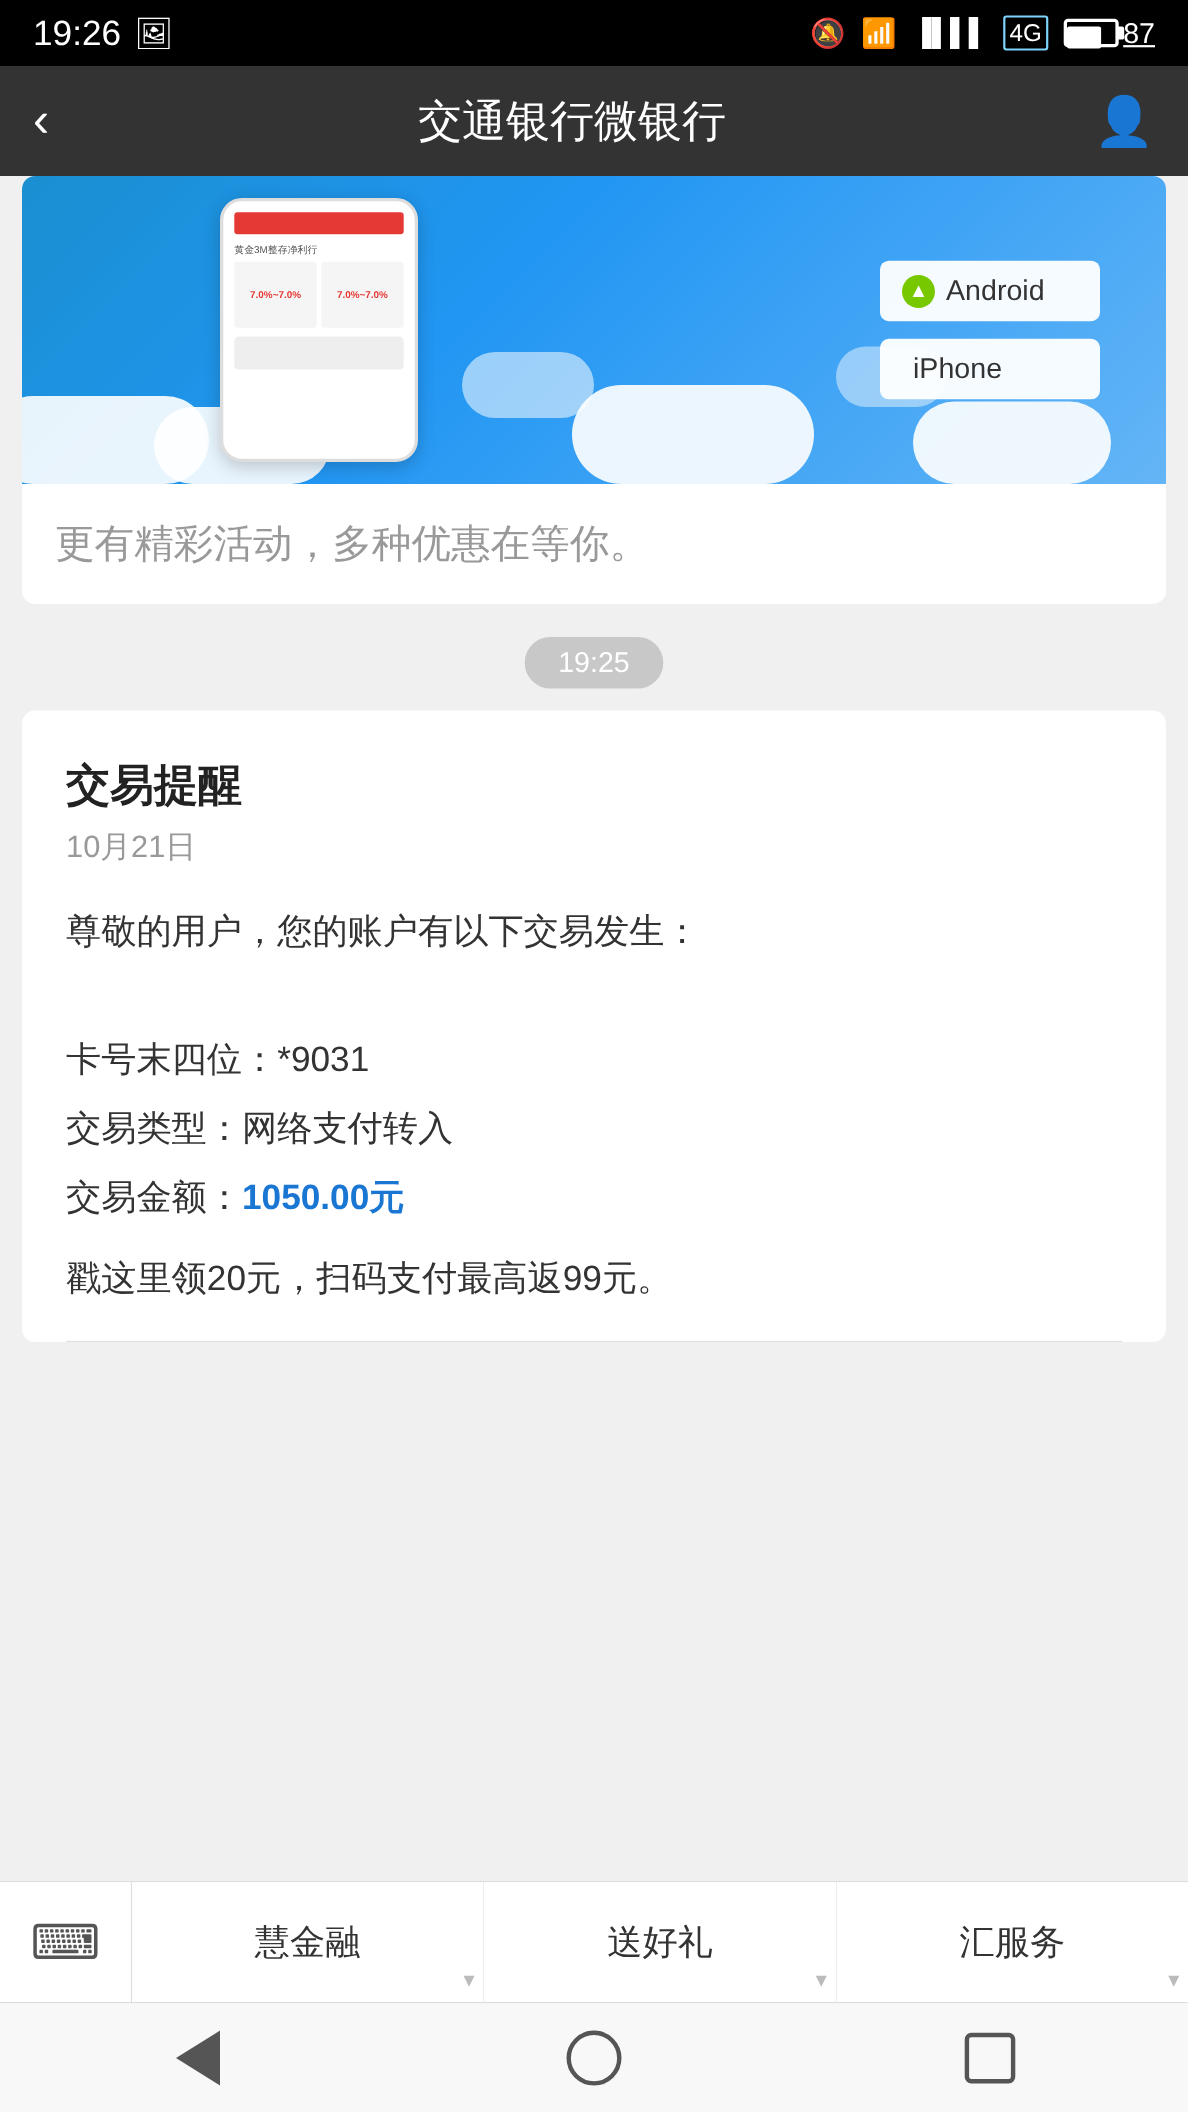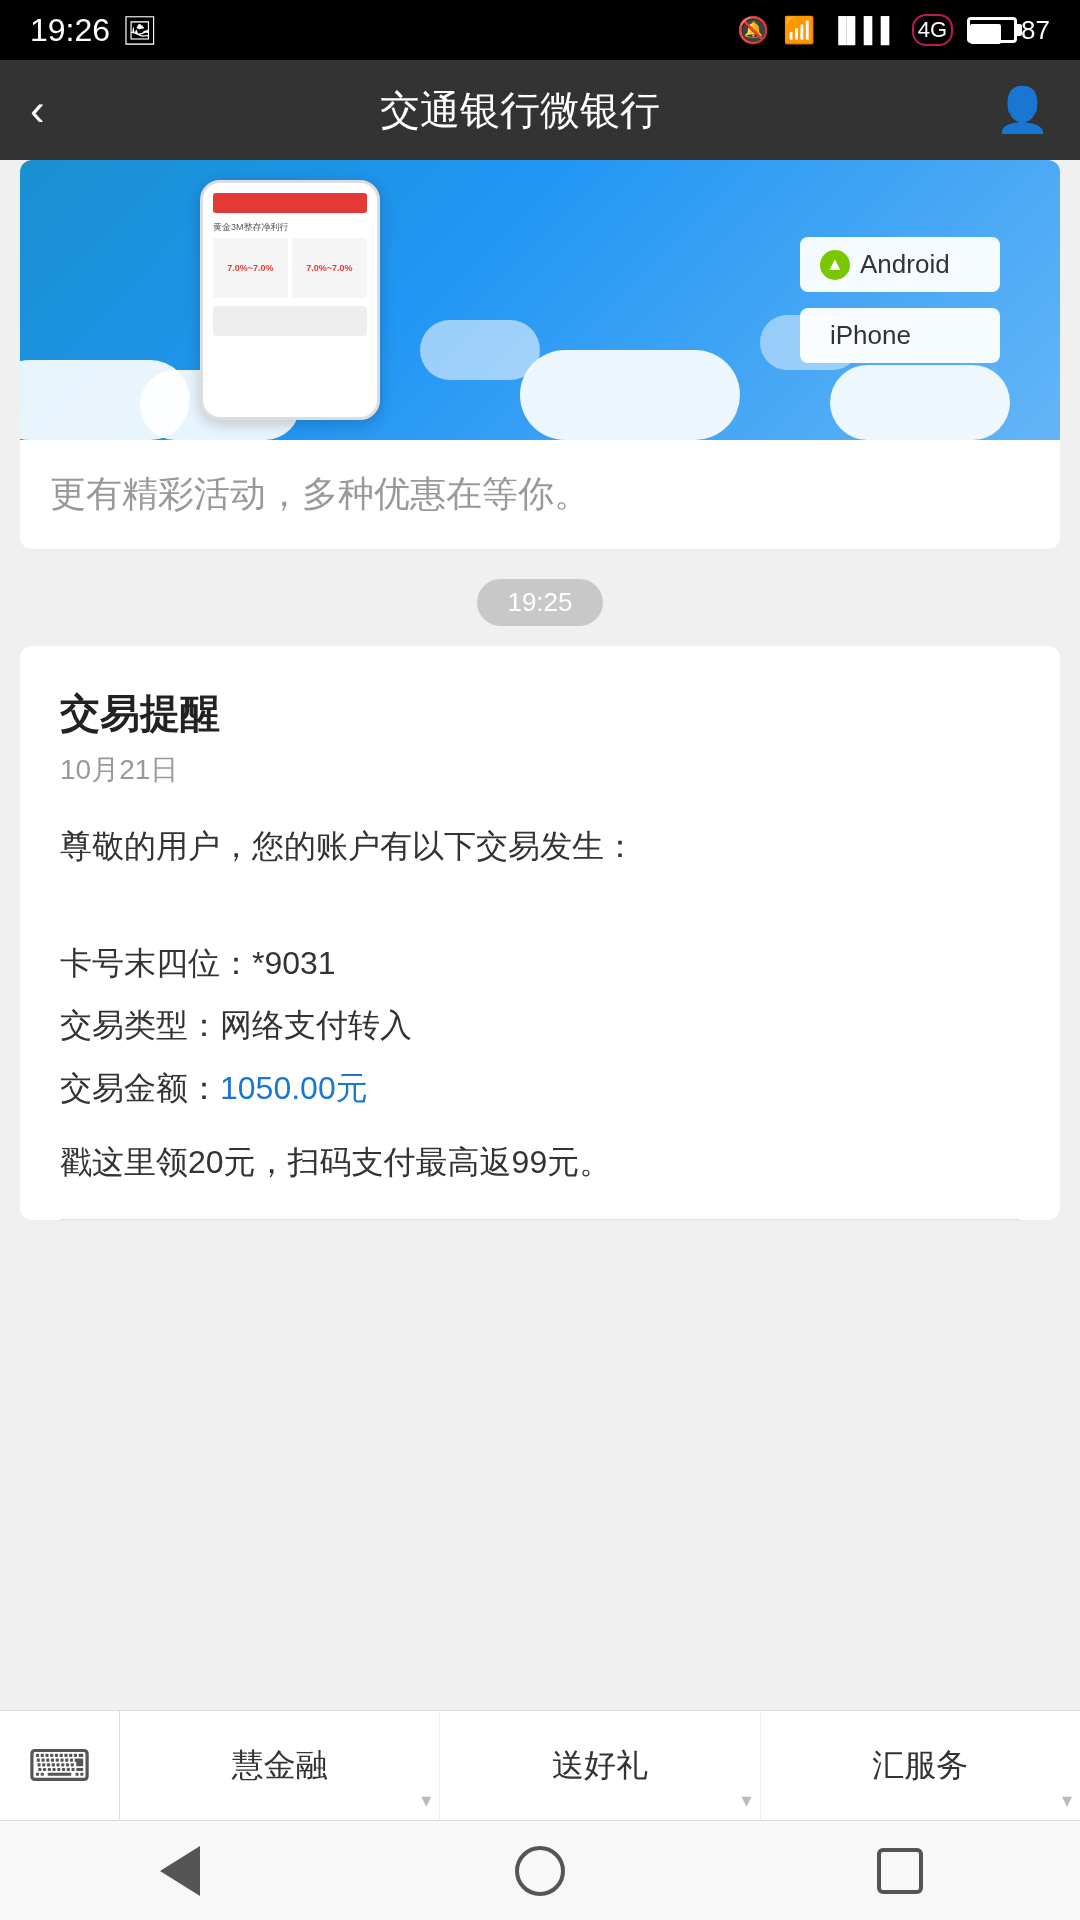--- a/index.html
+++ b/index.html
@@ -261,21 +261,21 @@
       color: #333;
       line-height: 1.7;
     }
 
     .message-body p {
       margin-bottom: 8px;
     }
 
     .amount-blue {
       color: #1976d2;
-      font-weight: 400;
+      font-weight: 700;
     }
 
     .message-promo {
       font-size: 32px;
       color: #333;
       margin-top: 20px;
       line-height: 1.7;
     }
 
     .message-divider {
@@ -395,22 +395,22 @@
 
 <div class="status-bar">
   <div class="status-time">
     <span>19:26</span>
     <span style="font-size:28px;">🖼</span>
   </div>
   <div class="status-icons">
     <span>🔕</span>
     <span>📶</span>
     <span style="font-size:24px;">▐▌▌▌</span>
-    <span style="font-size:22px; border:2px solid #be185d; padding:1px 4px; border-radius:14px;">4G</span>
-    <span style="display:flex;align-items:center;gap:4px;">
+    <span style="font-size:22px; border:2px solid #7dd3fc; padding:1px 4px; border-radius:3px;">4G</span>
+    <span style="display:flex;align-items:center;gap:4px;text-decoration:underline;">
       <span style="display:inline-block;width:50px;height:26px;border:3px solid white;border-radius:4px;position:relative;">
         <span style="display:inline-block;width:70%;height:100%;background:white;border-radius:2px;"></span>
         <span style="position:absolute;right:-8px;top:50%;transform:translateY(-50%);width:6px;height:12px;background:white;border-radius:0 2px 2px 0;"></span>
       </span>
       <span>87</span>
     </span>
   </div>
 </div>
 
 <div class="app-bar">

